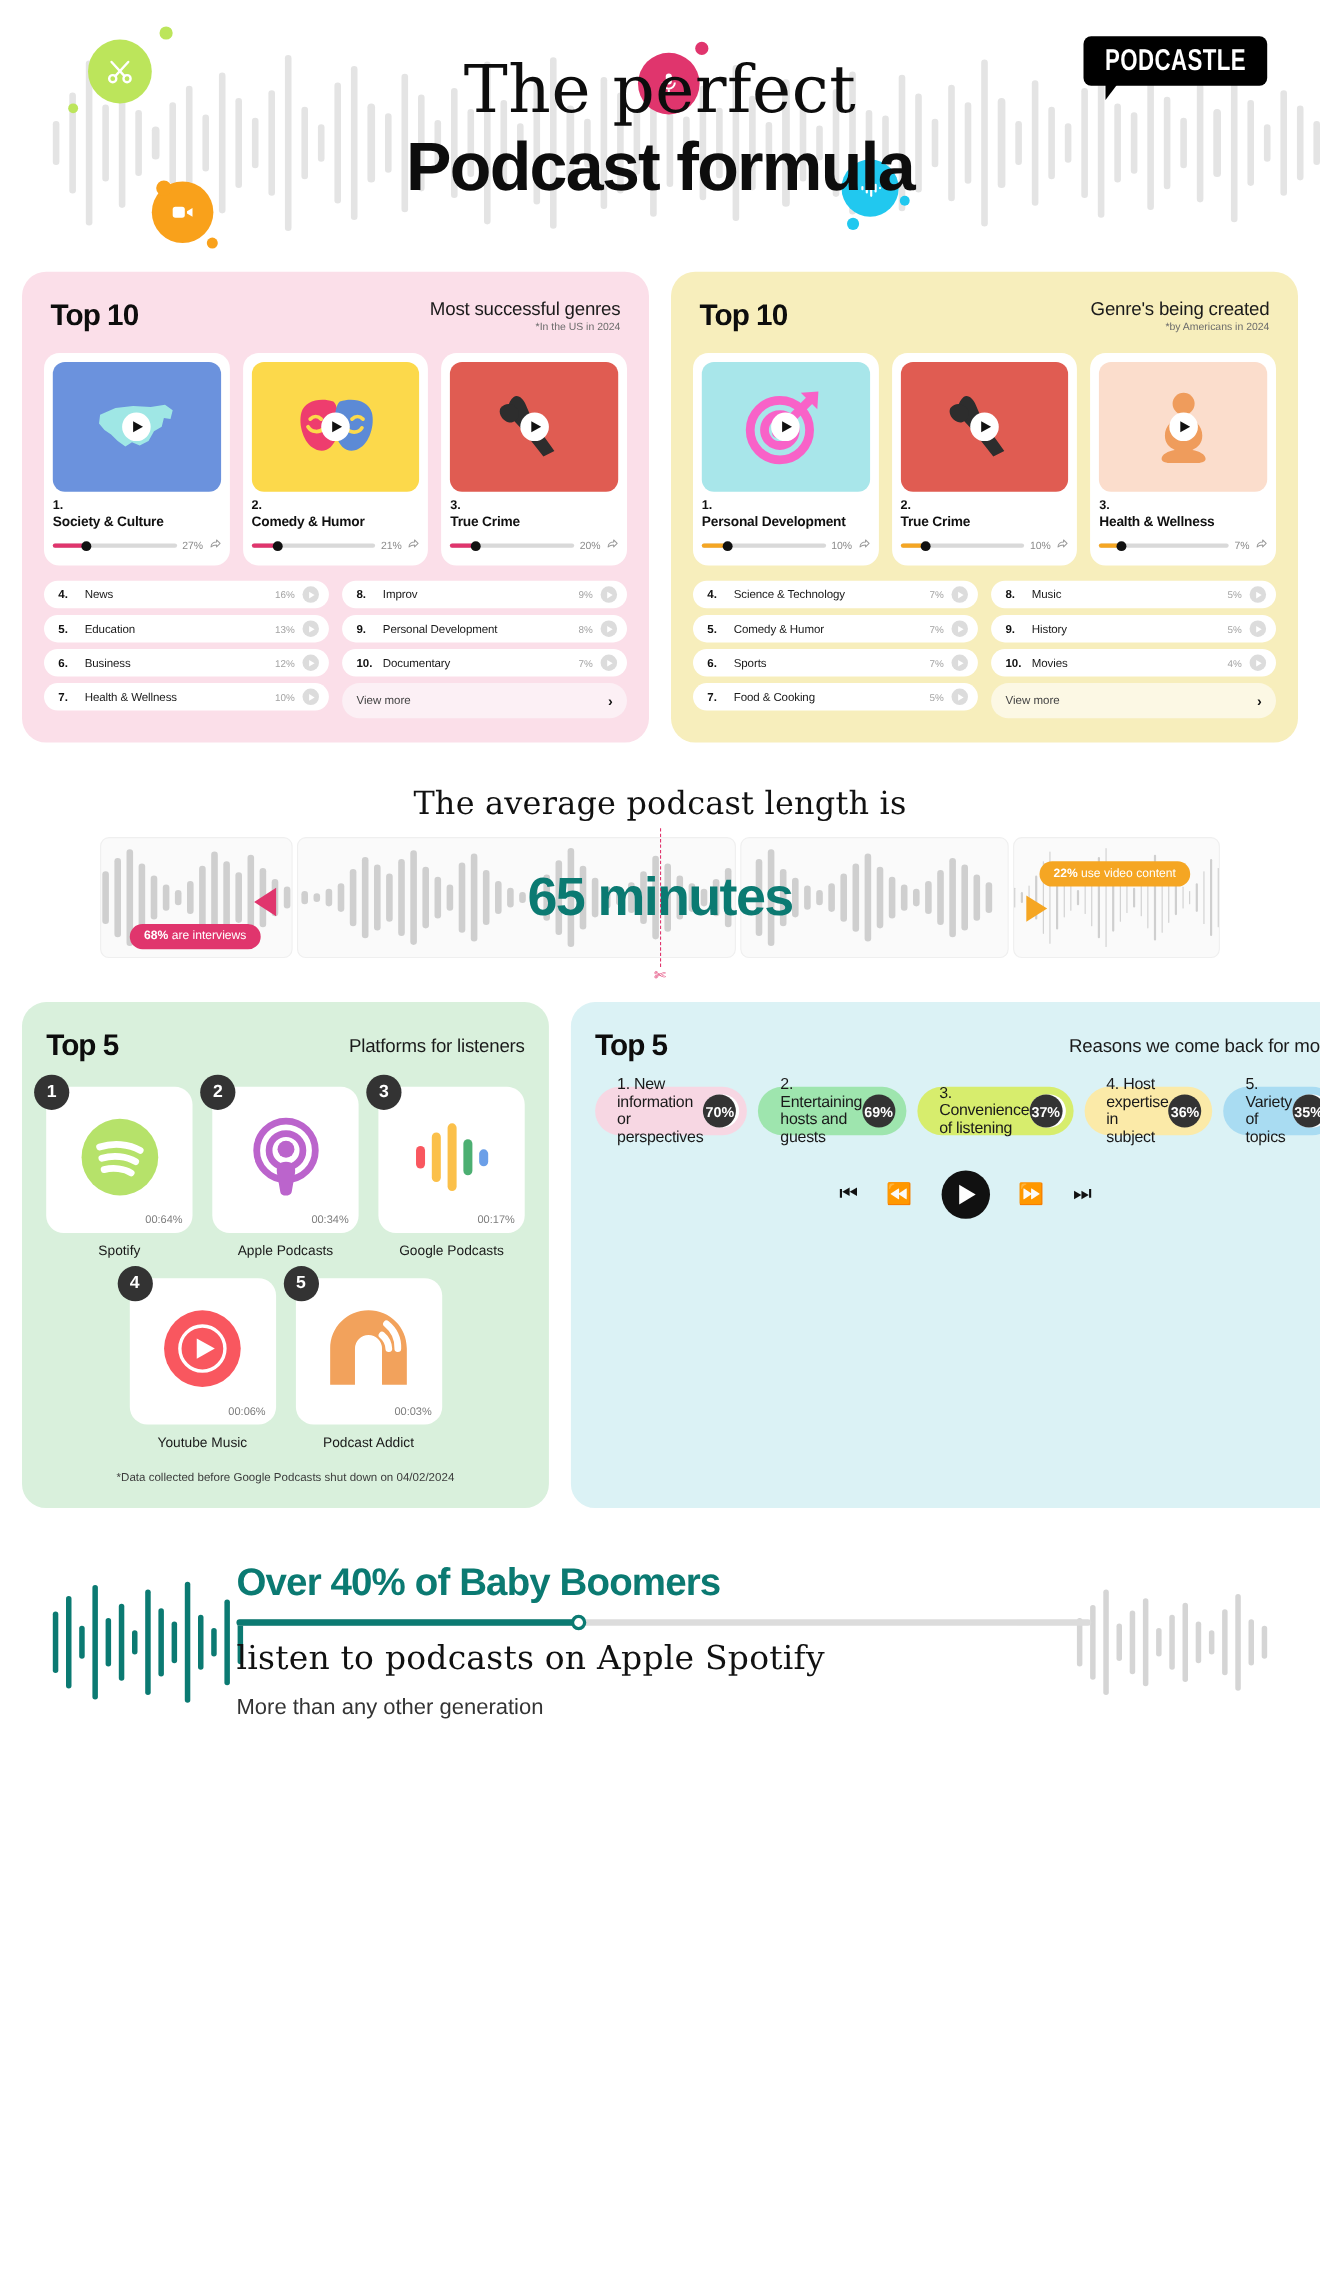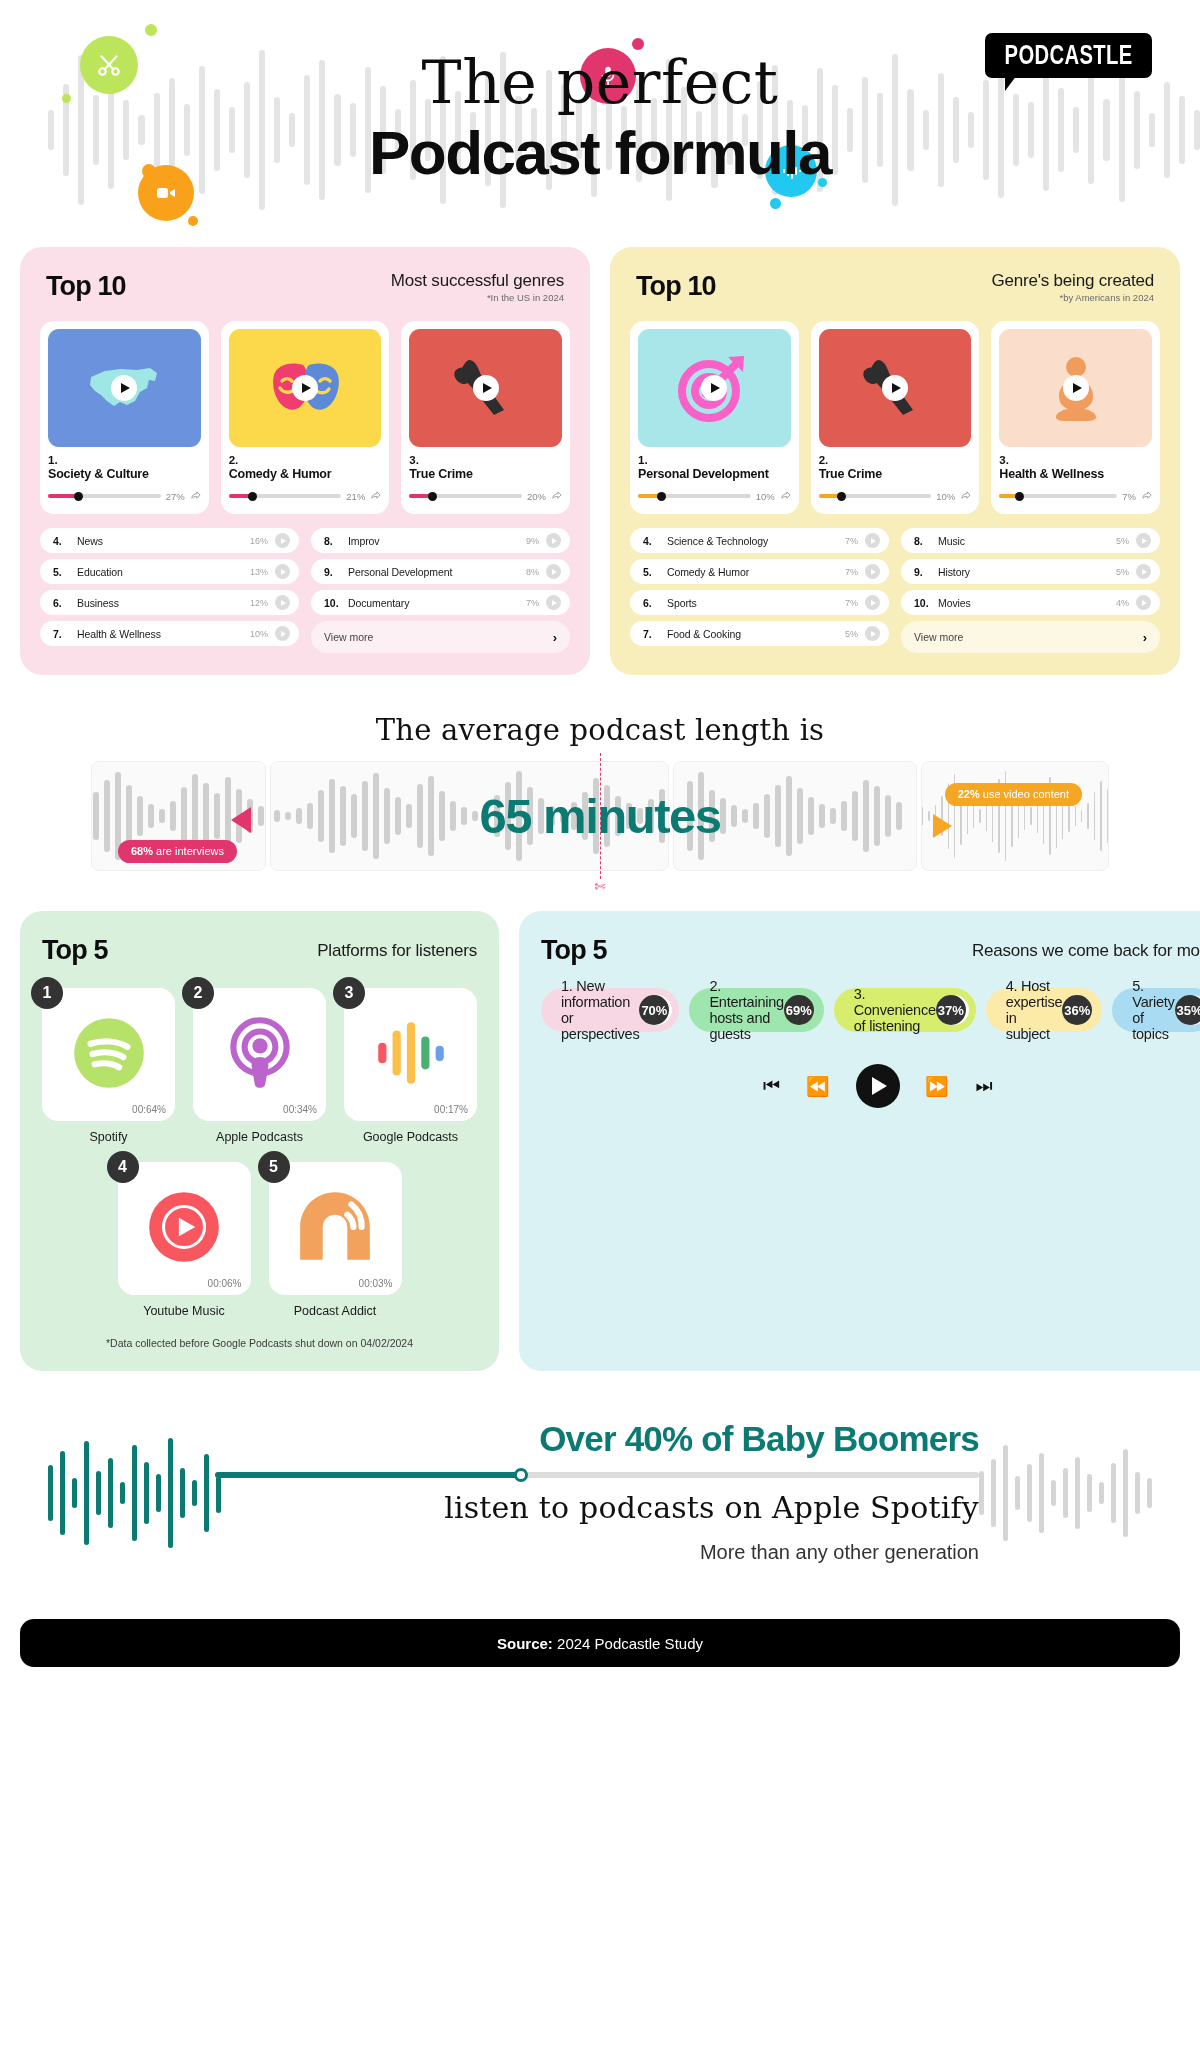--- a/index.html
+++ b/index.html
@@ -118,21 +118,21 @@
   .ctrl-main { width: 44px; height: 44px; border-radius: 50%; background: #111; display: flex; align-items: center; justify-content: center; }
   .ctrl-main::after { content: ""; width: 0; height: 0; border-left: 15px solid #fff; border-top: 9px solid transparent; border-bottom: 9px solid transparent; margin-left: 4px; }
 
   
   .boom { margin-top: 40px; position: relative; height: 190px; }
   .boom-wavesL, .boom-wavesR { position: absolute; top: 22px; display: flex; align-items: center; gap: 7px; height: 120px; }
   .boom-wavesL { left: 48px; }
   .boom-wavesR { right: 48px; }
   .boom-wavesL i { width: 5px; background: #0b7a72; border-radius: 4px; }
   .boom-wavesR i { width: 5px; background: #d5d5d5; border-radius: 4px; }
-  .boom-mid { position: absolute; left: 215px; right: 221px; top: 8px; text-align: right; }
+  .boom-mid { position: absolute; left: 215px; right: 208px; top: 8px; text-align: left; }
   .boom-1 { font-size: 35px; font-weight: 700; color: #0b7a72; letter-spacing: -0.8px; }
   .boom-slider { margin: 13px 0 12px; height: 6px; background: #dcdcdc; border-radius: 4px; position: relative; }
   .boom-fill { position: absolute; left: 0; top: 0; height: 6px; background: #0b7a72; border-radius: 4px; }
   .boom-knob { position: absolute; top: -4px; width: 14px; height: 14px; border-radius: 50%; background: #fff; border: 3px solid #0b7a72; }
   .boom-2 { font-family: "DejaVu Serif", serif; font-size: 30px; color: #111; letter-spacing: 0.2px; }
   .boom-3 { font-size: 20px; color: #333; margin-top: 16px; }
 
   .footer { margin: 18px 20px 0; background: #000; border-radius: 14px; height: 48px; display: flex; align-items: center; justify-content: center; }
   .footer-t { color: #fff; font-size: 15px; }
   .footer-t b { font-weight: 700; }
@@ -831,19 +831,14 @@
       <div class="boom-1">Over 40% of Baby Boomers</div>
       <div class="boom-slider">
         <div class="boom-fill" id="boomFill" style="width: 40%;"></div>
         <div class="boom-knob" id="boomKnob" style="left: calc(40% - 7px);"></div>
       </div>
       <div class="boom-2">listen to podcasts on Apple Spotify</div>
       <div class="boom-3">More than any other generation</div>
     </div>
   </div>
 
-  <div class="footer">
-    <div class="footer-t">
-      <b>Source:</b><span> 2024 Podcastle Study</span>
-    </div>
-  </div>
 
 </div>
 
 </body></html>

